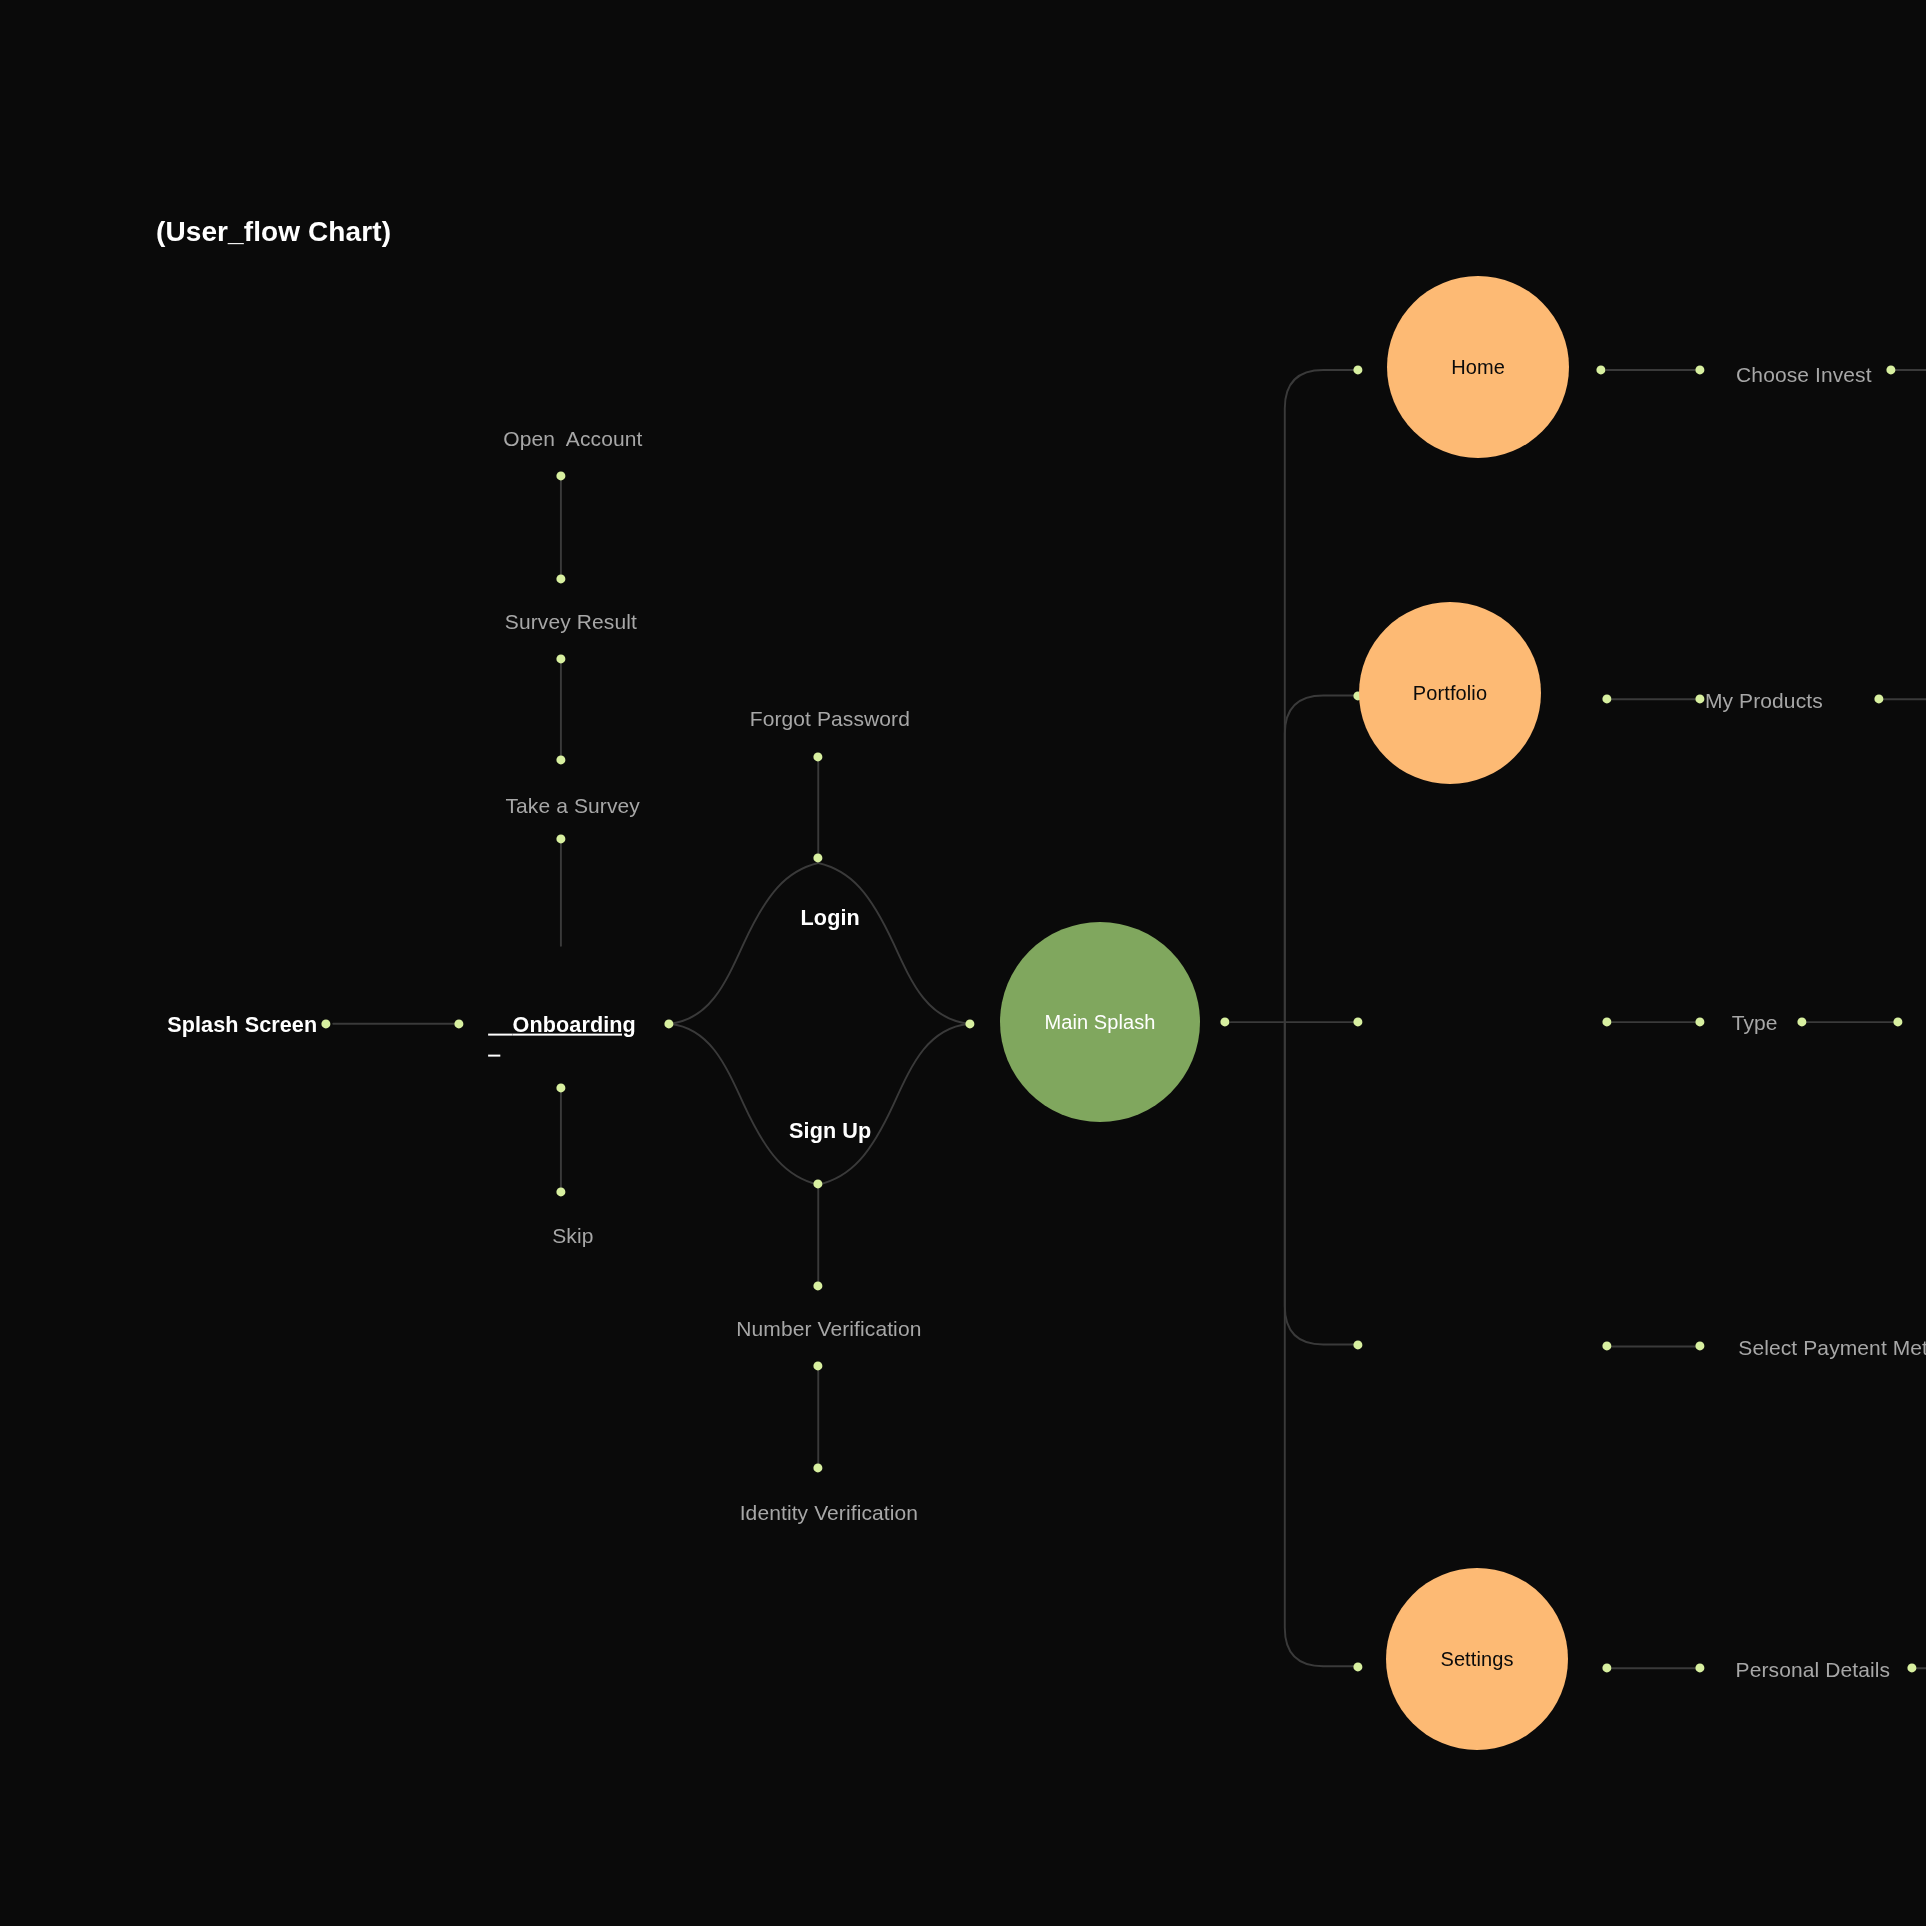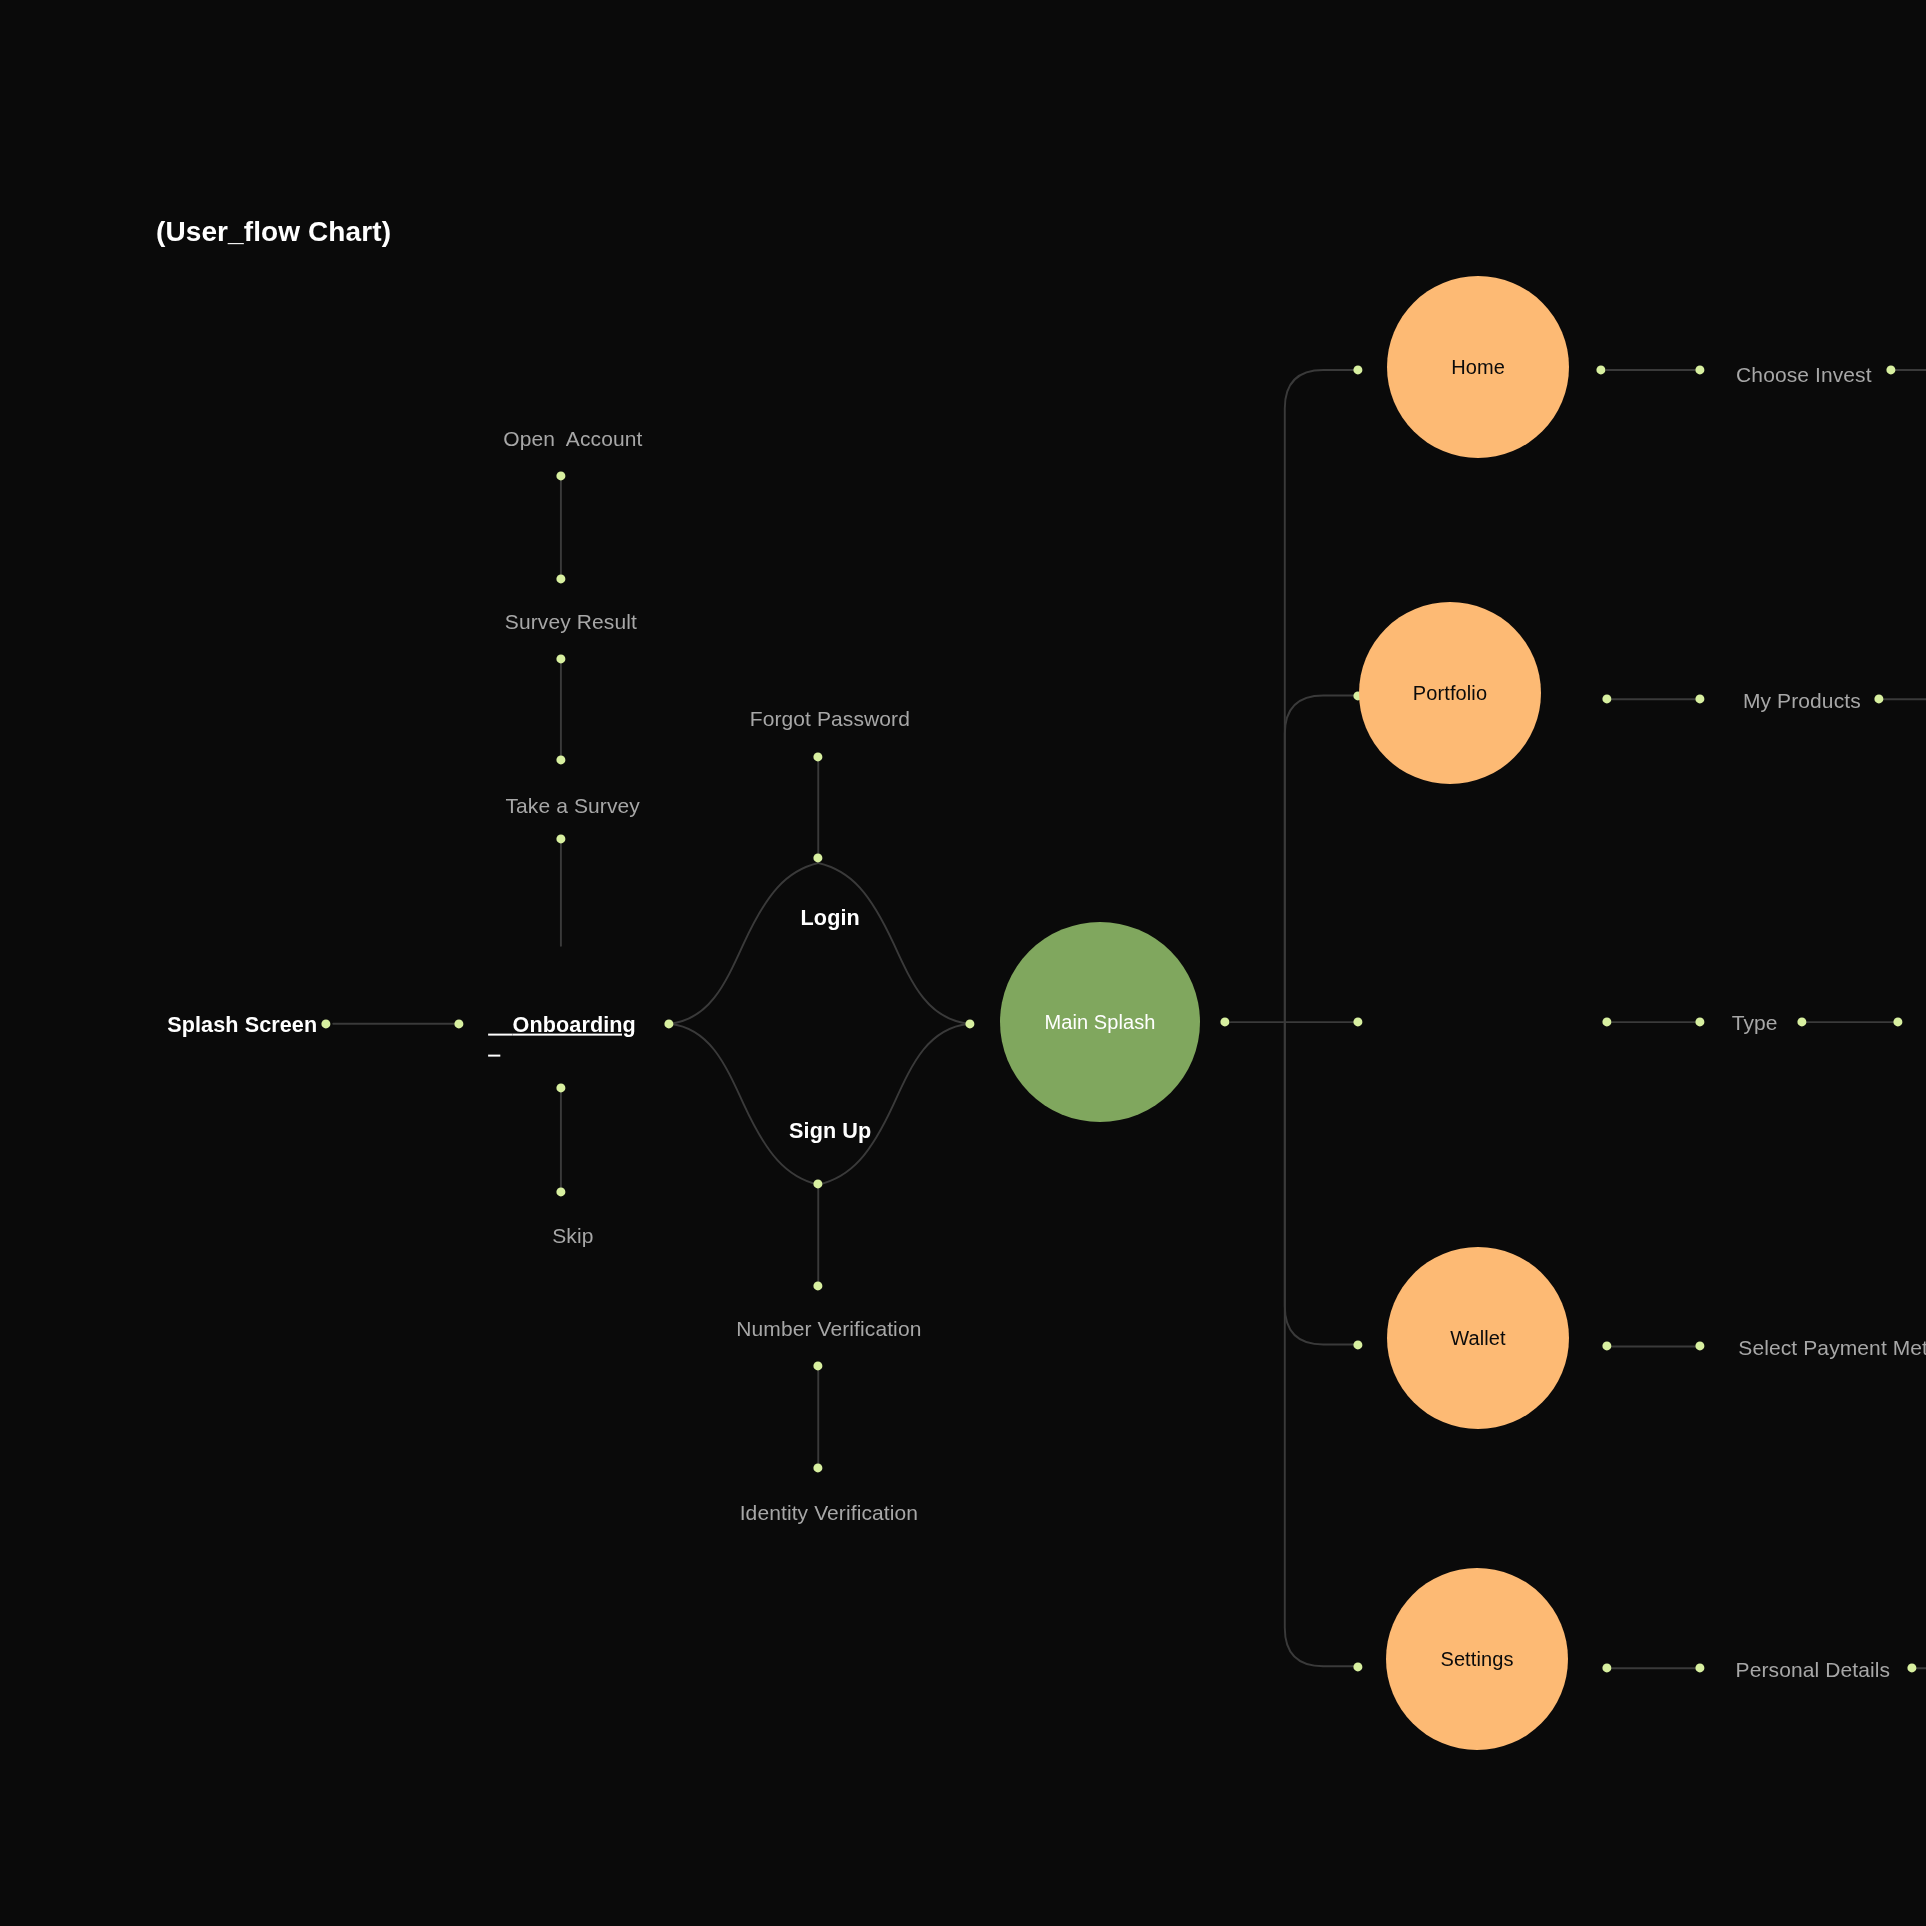--- a/index.html
+++ b/index.html
@@ -133,23 +133,20 @@
 
   <div class="circ circ-white" style="left:1478px;top:367px;width:182px;height:182px;">
     <span>Home</span>
   </div>
 
   <div class="circ circ-white" style="left:1450px;top:693px;width:182px;height:182px;">
     <span>Portfolio</span>
   </div>
 
 
-  <div class="circ circ-white" style="left:1478px;top:1338px;width:182px;height:182px;">
-    <span>Wallet</span>
-  </div>
 
   <div class="circ circ-white" style="left:1477px;top:1659px;width:182px;height:182px;">
     <span>Settings</span>
   </div>
 
   <div class="circ circ-green" style="left:1100px;top:1022px;width:200px;height:200px;background:#80a75e;">
     <span>Main Splash</span>
   </div>
 
   <div class="lbl lbl-white" style="left:230px;top:1024px;">
@@ -193,21 +190,21 @@
   </div>
 
   <div class="lbl lbl-gray" style="left:817px;top:1512px;">
     <span>Identity Verification</span>
   </div>
 
   <div class="lbl lbl-gray" style="left:1792px;top:374px;">
     <span>Choose Invest</span>
   </div>
 
-  <div class="lbl lbl-gray" style="left:1790px;top:700px;">
+  <div class="lbl lbl-gray" style="left:1752px;top:700px;">
     <span>My Products</span>
   </div>
 
   <div class="lbl lbl-gray" style="left:1743px;top:1022px;">
     <span>Type</span>
   </div>
 
   <div class="lbl lbl-gray" style="left:1954px;top:1022px;">
     
   </div>

